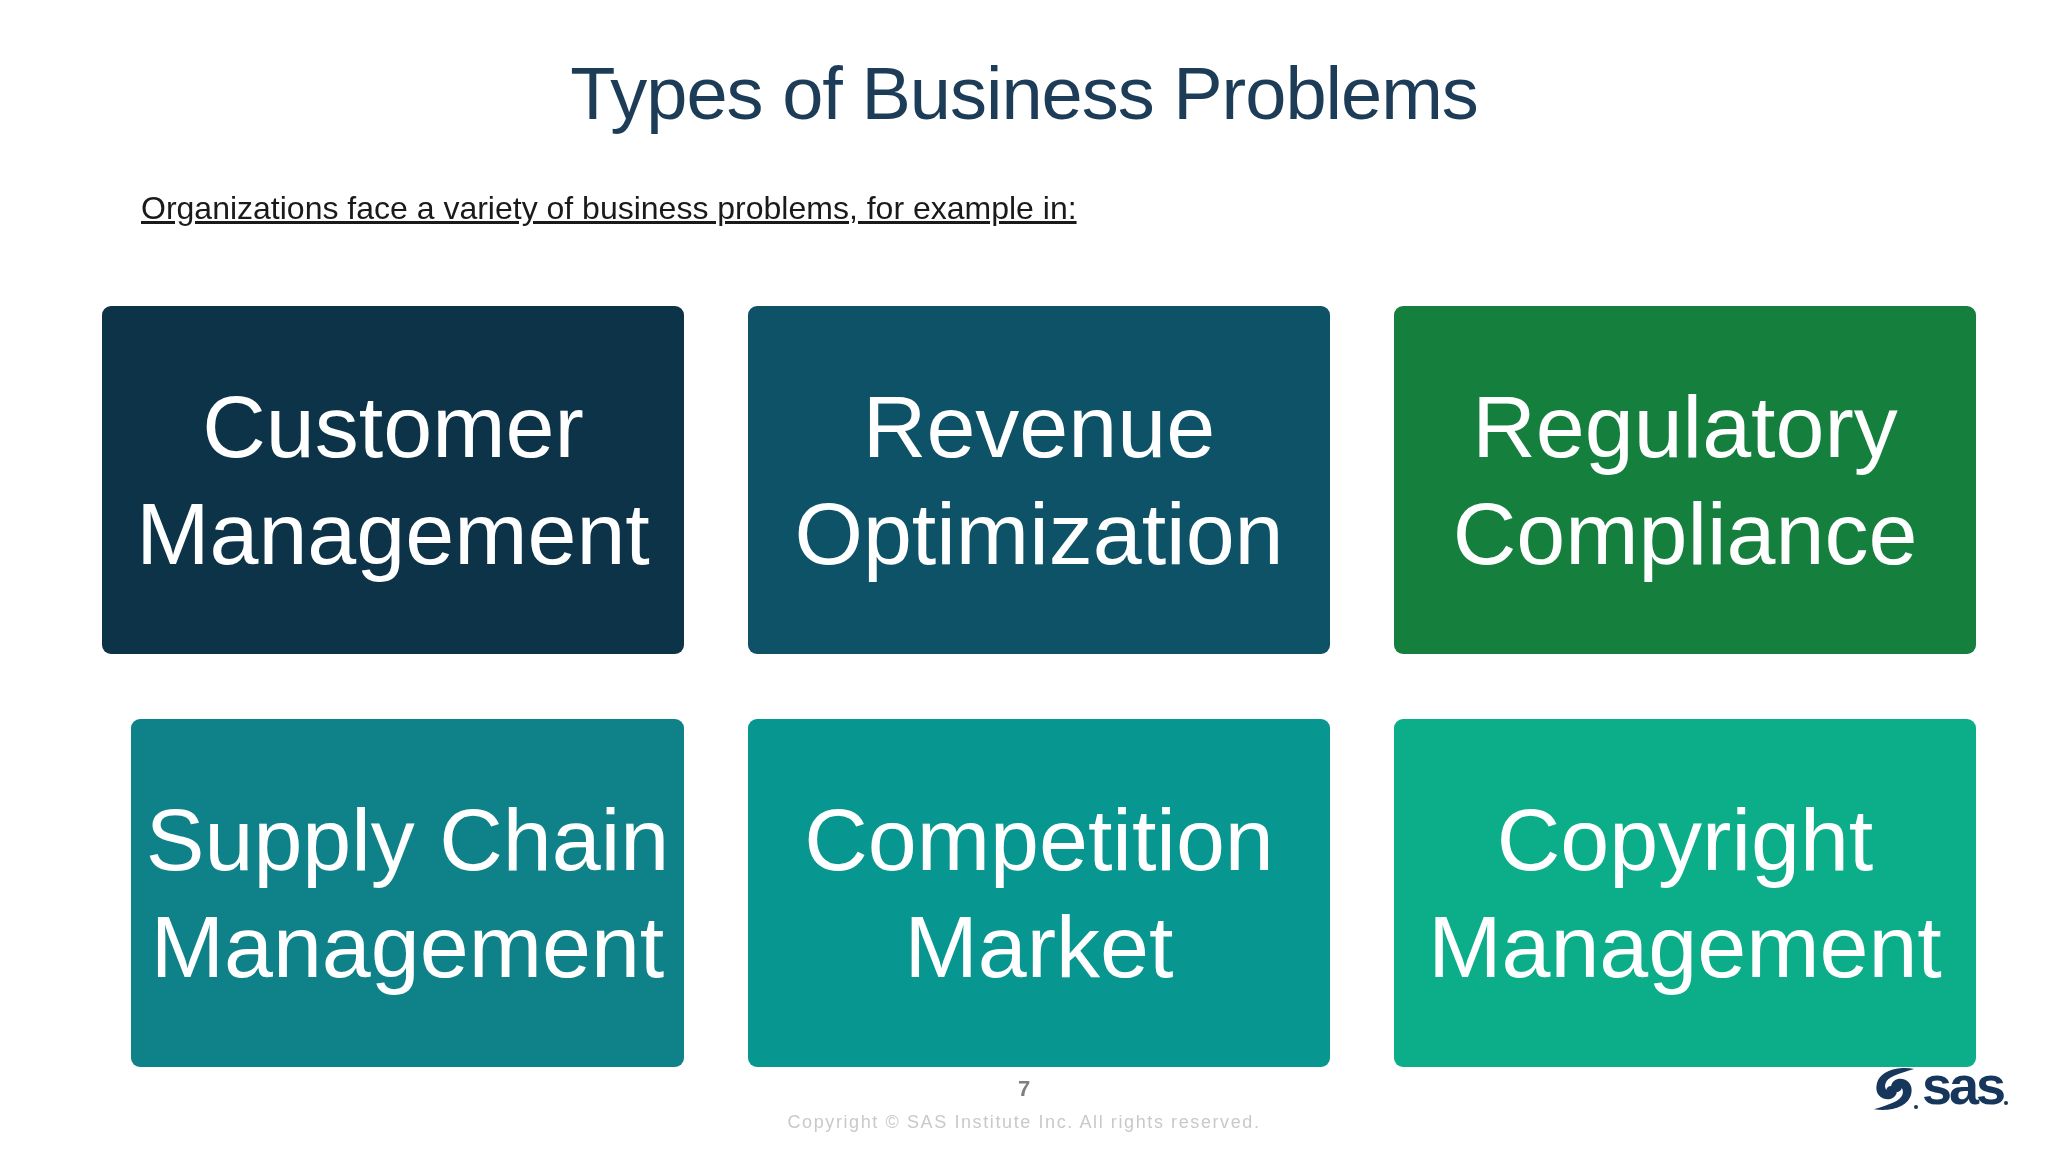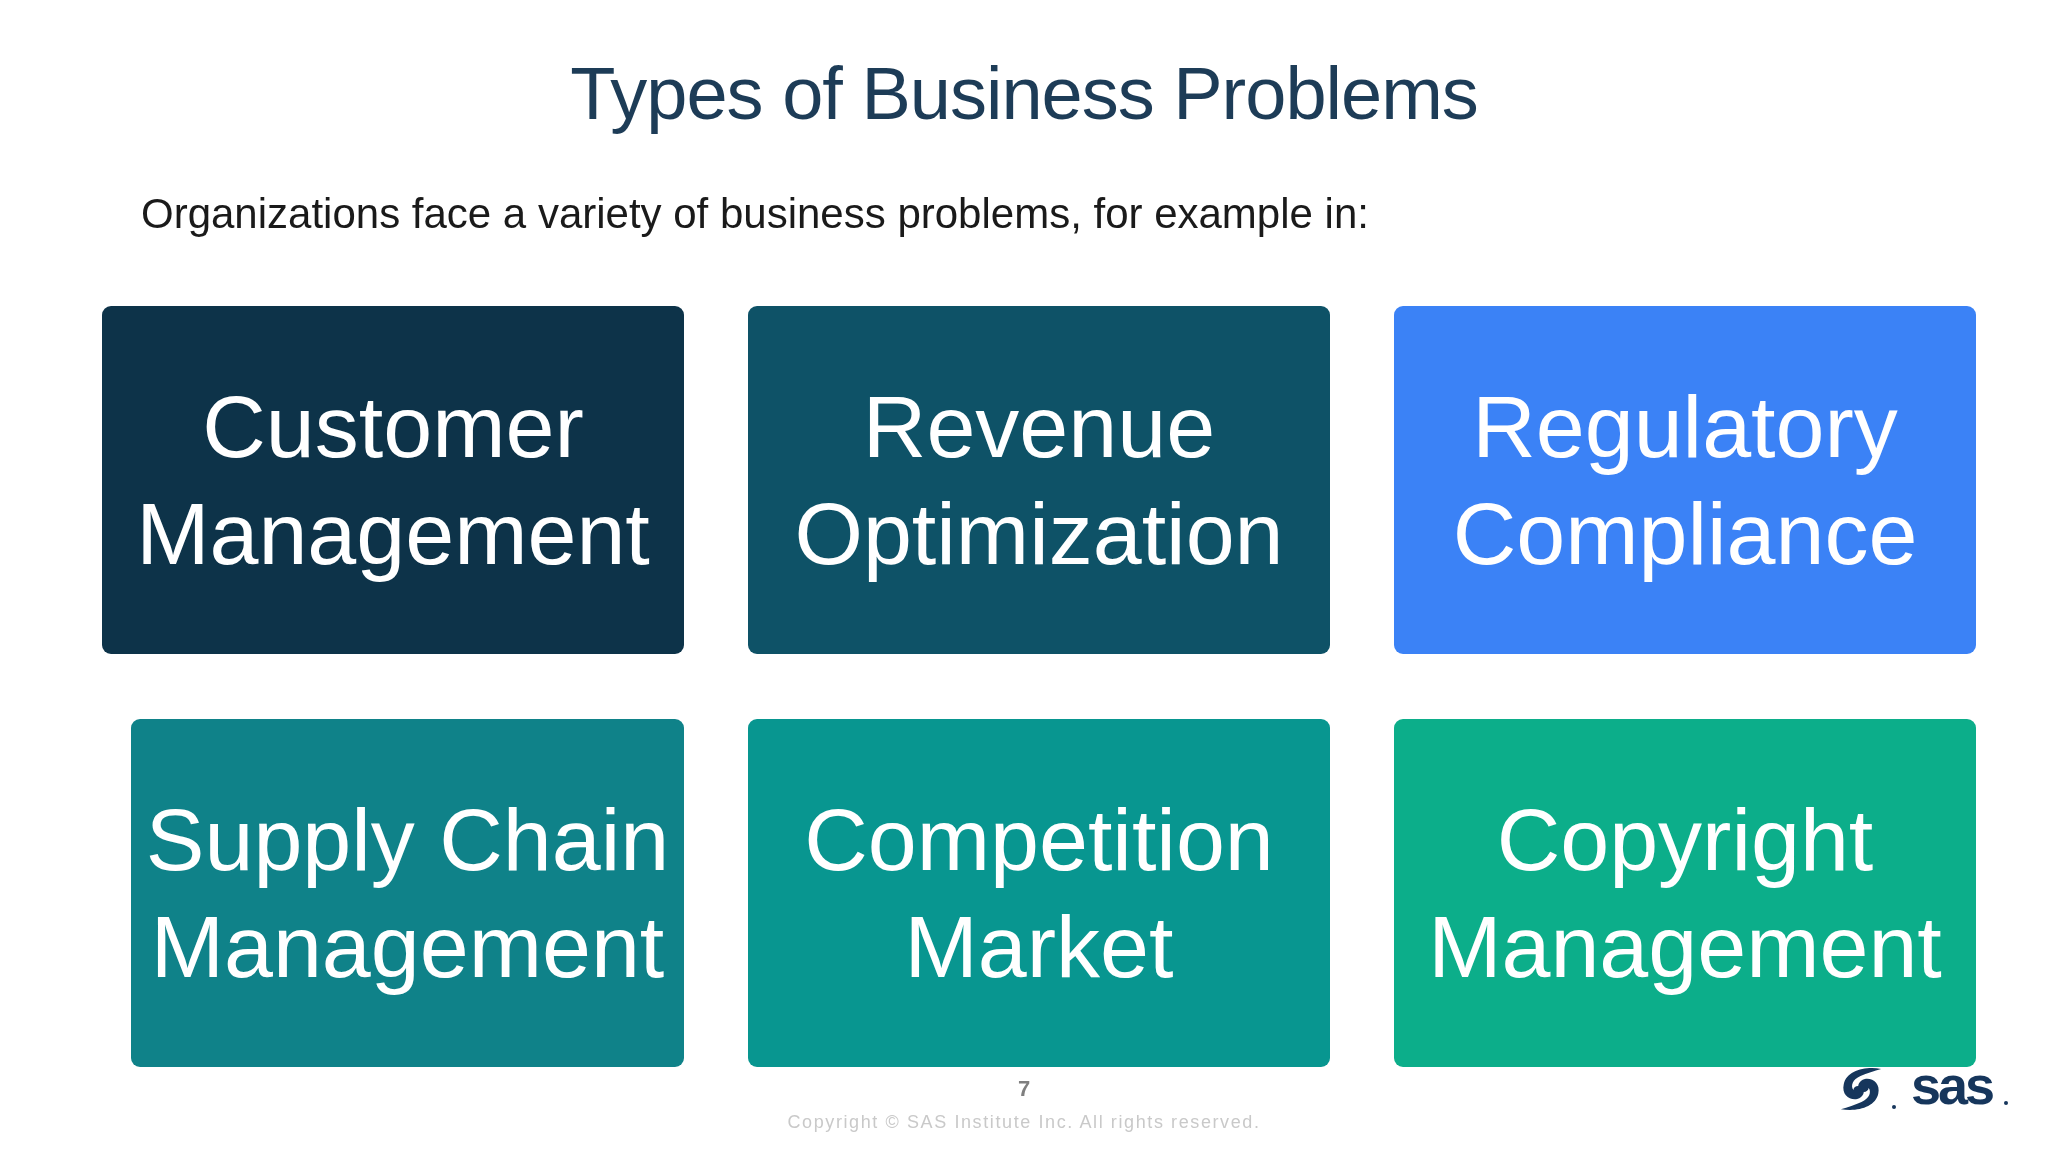--- a/index.html
+++ b/index.html
@@ -23,23 +23,24 @@
     text-align: center;
     font-size: 74px;
     line-height: 1.2;
     letter-spacing: -1px;
     font-weight: 400;
   }
   .subtitle {
     position: absolute;
     top: 188px;
     left: 141px;
-    font-size: 42px;
+    font-size: 32px;
     line-height: 1.25;
     font-weight: 400;
+    text-decoration: underline;
   }
   .grid {
     position: absolute;
     left: 102px;
     top: 306px;
     display: grid;
     grid-template-columns: repeat(3, 582px);
     grid-auto-rows: 348px;
     column-gap: 64px;
     row-gap: 65px;
@@ -115,21 +116,21 @@
 
   <div class="grid">
     <div class="tile" style="background-color: rgb(13, 51, 73); color: rgb(255, 255, 255);">
       <span>Customer</span>
       <span>Management</span>
     </div>
     <div class="tile" style="background-color: rgb(14, 82, 103); color: rgb(255, 255, 255);">
       <span>Revenue</span>
       <span>Optimization</span>
     </div>
-    <div class="tile" style="background-color: #3b82f6; color: rgb(255, 255, 255);">
+    <div class="tile" style="background-color: #15803d; color: rgb(255, 255, 255);">
       <span>Regulatory</span>
       <span>Compliance</span>
     </div>
     <div class="tile" style="background-color: rgb(15, 130, 137); color: rgb(255, 255, 255); margin-left: 29px;">
       <span>Supply Chain</span>
       <span>Management</span>
     </div>
     <div class="tile" style="background-color: rgb(8, 150, 144); color: rgb(255, 255, 255);">
       <span>Competition</span>
       <span>Market</span>
@@ -137,21 +138,21 @@
     <div class="tile" style="background-color: rgb(12, 174, 138); color: rgb(255, 255, 255);">
       <span>Copyright</span>
       <span>Management</span>
     </div>
   </div>
 
   <div class="page-num" style="color: rgb(127, 127, 127);">7</div>
 
   <div class="copyright" style="color: rgb(201, 201, 201);">Copyright © SAS Institute Inc. All rights reserved.</div>
 
-  <div class="sas-logo" style="color: rgb(22, 54, 92); gap: 11px;">
+  <div class="sas-logo" style="color: rgb(22, 54, 92);">
     <svg class="sas-swirl" viewBox="0 0 96 96" xmlns="http://www.w3.org/2000/svg">
       <path fill="currentColor" d="M90,6 C56,0 18,10 12,38 C7,60 24,72 40,69 C53,66 58,52 50,45 C43,39 33,42 32,50 C26,42 30,28 47,21 C60,15 76,10 90,6 Z"></path>
       <path fill="currentColor" transform="rotate(180 48 48)" d="M90,6 C56,0 18,10 12,38 C7,60 24,72 40,69 C53,66 58,52 50,45 C43,39 33,42 32,50 C26,42 30,28 47,21 C60,15 76,10 90,6 Z"></path>
     </svg>
     <span class="tm-dot after-swirl" style="background-color: rgb(22, 54, 92);"></span>
     <span class="sas-text">sas</span>
     <span class="tm-dot after-text" style="background-color: rgb(22, 54, 92);"></span>
   </div>
 
 </div>

